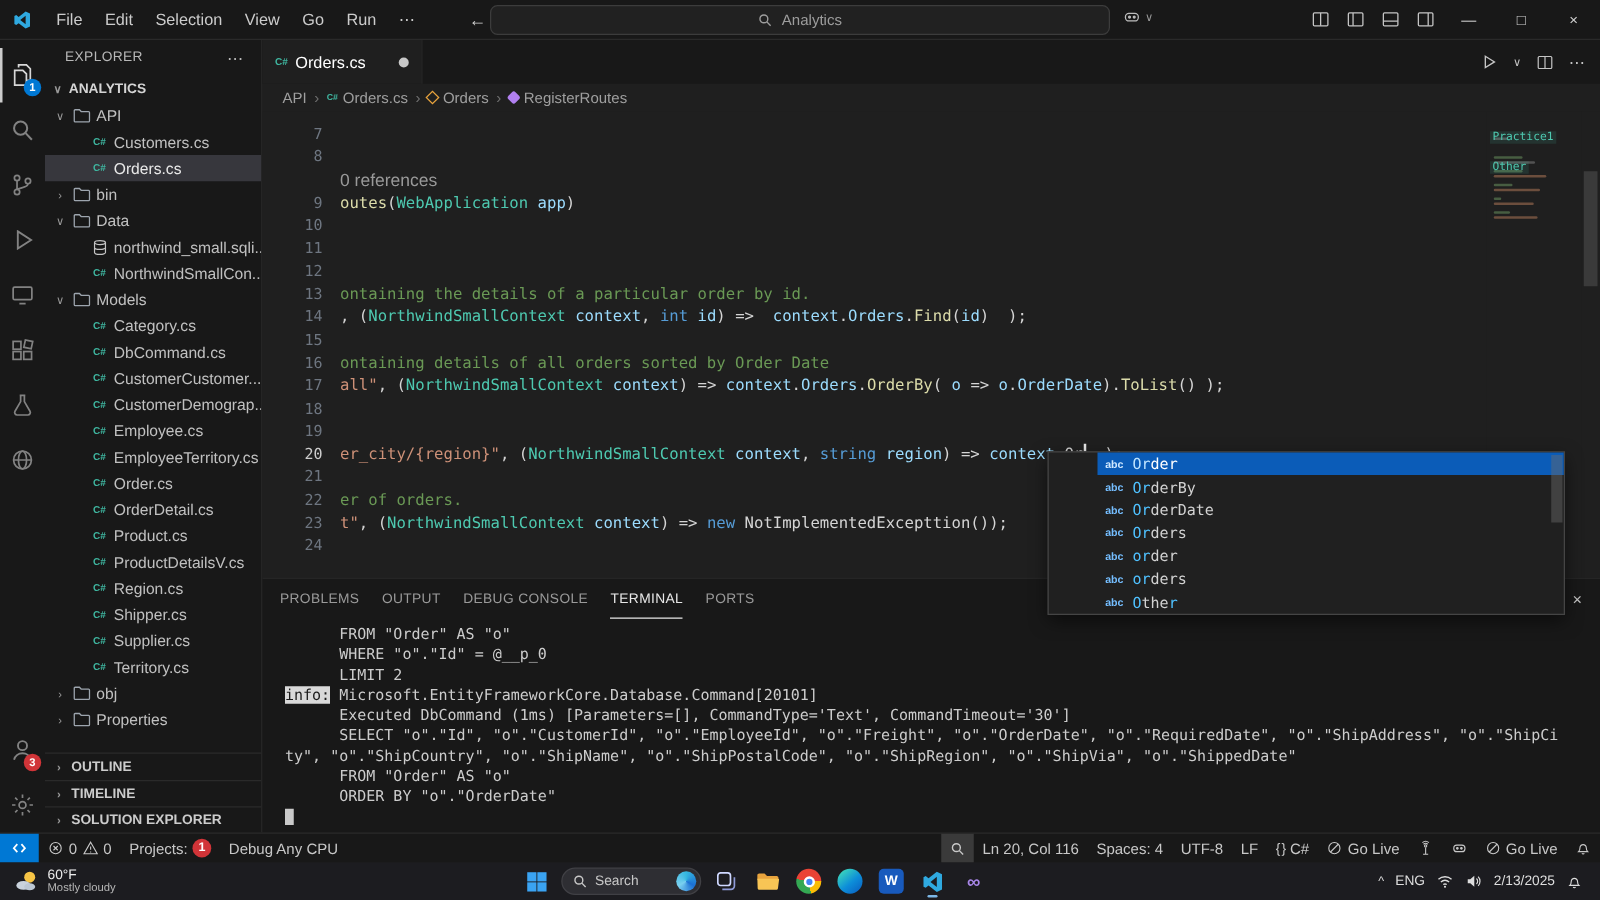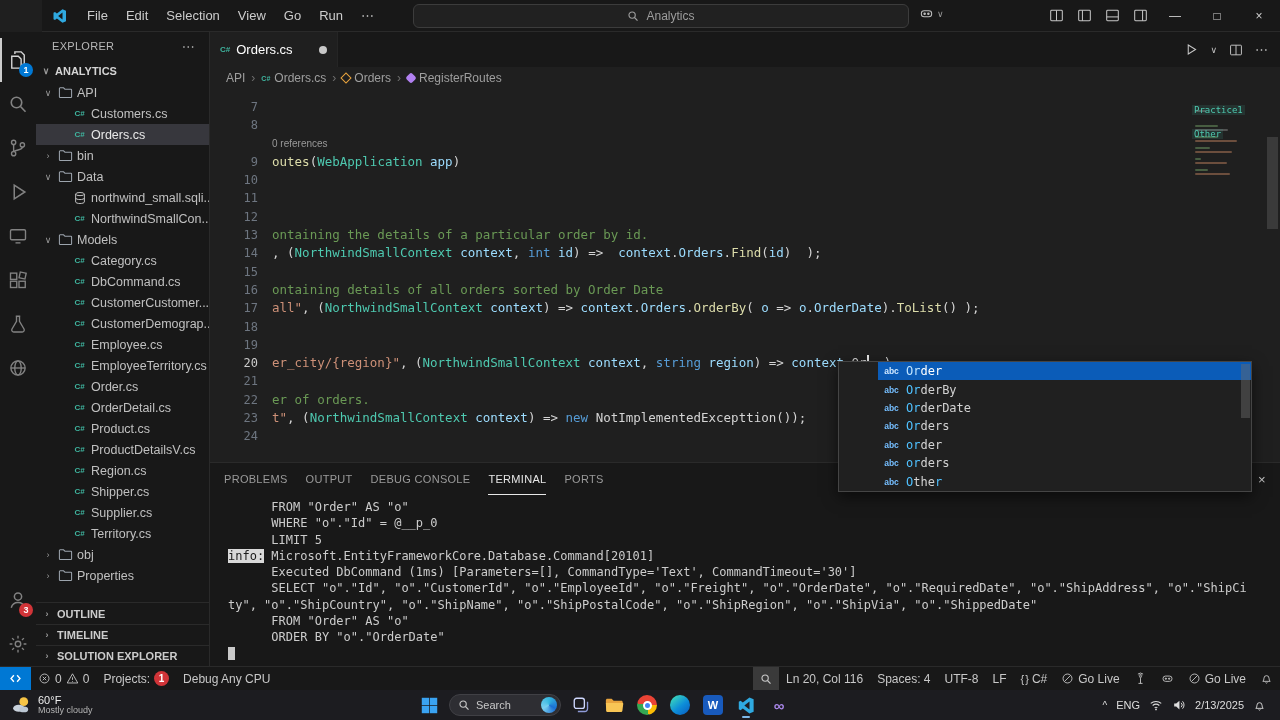--- a/index.html
+++ b/index.html
@@ -1,21 +1,21 @@
 <!DOCTYPE html>
 <html><head>
 <meta charset="utf-8">
 <style>
 *{margin:0;padding:0;box-sizing:border-box;}
 html,body{width:1280px;height:720px;overflow:hidden;background:#000;}
 body{font-family:"Liberation Sans",sans-serif;color:#ccc;font-size:13px;}
 .app{position:relative;width:1280px;height:720px;background:#1f1f1f;overflow:hidden;}
 
 
-.titlebar{position:absolute;top:0;left:0;right:0;height:32px;background:#181818;border-bottom:1px solid #2a2a2a;display:flex;align-items:center;z-index:50;margin-left:42px;}
+.titlebar{position:absolute;top:0;left:0;right:0;height:32px;background:#181818;border-bottom:1px solid #2a2a2a;display:flex;align-items:center;z-index:50;}
 .app-logo{width:36px;height:100%;display:flex;align-items:center;justify-content:center;}
 .menubar{display:flex;height:100%;}
 .menu-item{padding:0 9px;height:100%;display:flex;align-items:center;font-size:13px;color:#cccccc;}
 .nav-arrows{display:flex;gap:16px;margin-left:34px;font-size:14px;}
 .nav-back{color:#cfcfcf;}
 .nav-fwd{color:#6a6a6a;}
 .cmd-center{position:absolute;left:50%;top:4px;transform:translateX(-50%);width:496px;height:24px;background:#212121;border:1px solid #3c3c3c;border-radius:6px;display:flex;align-items:center;justify-content:center;gap:7px;color:#9d9d9d;font-size:12px;}
 .cc-extra{position:absolute;left:calc(50% + 258px);top:6px;display:flex;align-items:center;gap:3px;color:#bdbdbd;}
 .titlebar-right{margin-left:auto;display:flex;align-items:center;height:100%;}
 .tb-icon{width:28px;height:100%;display:flex;align-items:center;justify-content:center;color:#c5c5c5;}
@@ -62,21 +62,21 @@
 
 
 .editor{flex:1;position:relative;overflow:hidden;background:#1f1f1f;}
 .code{position:absolute;top:9px;left:0;right:91px;font-family:"DejaVu Sans Mono",monospace;}
 .code-line{display:flex;height:18.3px;line-height:18.3px;font-size:12.5px;white-space:pre;}
 .gutter{width:48px;text-align:right;color:#6e7681;flex:none;font-size:12px;}
 .gutter.active{color:#cccccc;}
 .code-content{padding-left:14px;color:#d4d4d4;}
 .c-pl{color:#d4d4d4;} .c-kw{color:#569cd6;} .c-ty{color:#4ec9b0;} .c-st{color:#ce9178;}
 .c-fn{color:#dcdcaa;} .c-vr{color:#9cdcfe;} .c-cm{color:#6a9955;}
-.lens{color:#999;font-size:10px;padding-left:14px;line-height:18.3px;font-family:"Liberation Sans",sans-serif;}
+.lens{color:#999;font-size:14px;padding-left:14px;line-height:18.3px;font-family:"Liberation Sans",sans-serif;}
 .caret{display:inline-block;width:2px;height:14px;background:#e8e8e8;margin-bottom:-2px;}
 .minimap{position:absolute;top:0;right:15px;width:76px;bottom:0;background:#1f1f1f;padding-top:10px;}
 .mm-bar{height:2px;border-radius:1px;margin:0 0 1.7px 6px;background:#6f6f6f;opacity:.65;}
 .mm-label{position:absolute;left:3px;color:#4ec9b0;font-size:9px;font-family:"DejaVu Sans Mono",monospace;background:rgba(78,201,176,.12);padding:0 2px;}
 .scrollbar{position:absolute;top:0;right:0;width:15px;bottom:0;background:#1f1f1f;}
 .sb-thumb{position:absolute;top:48px;right:2px;width:11px;height:92px;background:#515151;opacity:.55;}
 
 
 .suggest{position:absolute;left:628px;top:329px;width:414px;background:#202020;border:1px solid #454545;box-shadow:0 5px 14px rgba(0,0,0,.55);z-index:40;font-family:"DejaVu Sans Mono",monospace;padding-left:39px;}
 .sg-row{height:18.4px;display:flex;align-items:center;gap:6px;padding:0 5px;font-size:12px;color:#d2d2d2;}
@@ -609,21 +609,21 @@
             <div class="panel-tab active">TERMINAL</div>
             <div class="panel-tab">PORTS</div>
             <div class="panel-actions">
               <span style="font-size: 10px;">∨</span>
               <span>×</span>
             </div>
           </div>
         <div class="terminal" id="terminal">
             <div class="t-line"><span>      FROM "Order" AS "o"</span></div>
             <div class="t-line"><span>      WHERE "o"."Id" = @__p_0</span></div>
-            <div class="t-line"><span>      LIMIT 5</span></div>
+            <div class="t-line"><span>      LIMIT 2</span></div>
             <div class="t-line"><span class="c-info">info:</span><span> Microsoft.EntityFrameworkCore.Database.Command[20101]</span></div>
             <div class="t-line"><span>      Executed DbCommand (1ms) [Parameters=[], CommandType='Text', CommandTimeout='30']</span></div>
             <div class="t-line"><span>      SELECT "o"."Id", "o"."CustomerId", "o"."EmployeeId", "o"."Freight", "o"."OrderDate", "o"."RequiredDate", "o"."ShipAddress", "o"."ShipCi</span></div>
             <div class="t-line"><span>ty", "o"."ShipCountry", "o"."ShipName", "o"."ShipPostalCode", "o"."ShipRegion", "o"."ShipVia", "o"."ShippedDate"</span></div>
             <div class="t-line"><span>      FROM "Order" AS "o"</span></div>
             <div class="t-line"><span>      ORDER BY "o"."OrderDate"</span></div>
             <div class="t-line"><span class="t-cursor"></span></div>
           </div>
       </div>
 

